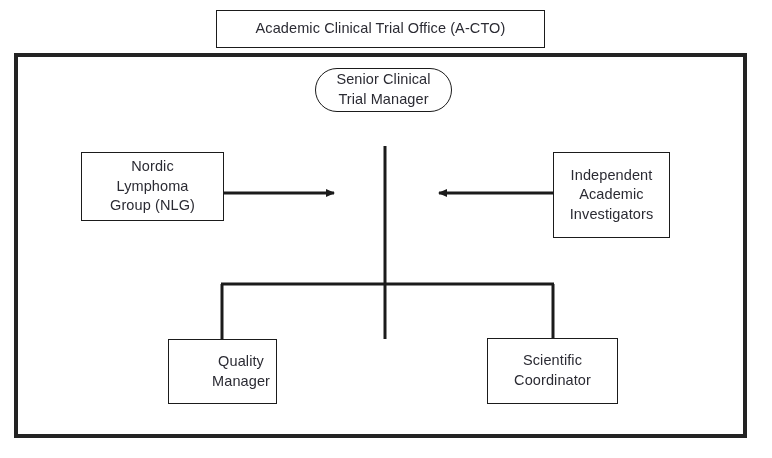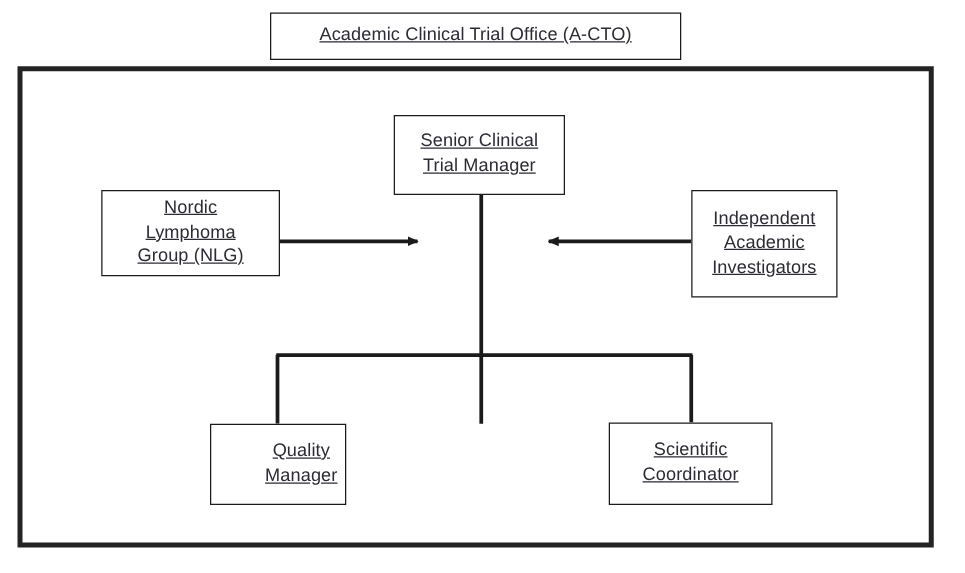--- a/index.html
+++ b/index.html
@@ -40,37 +40,37 @@
     justify-content: center;
     text-align: center;
     line-height: 1.35;
     font-size: 14.5px;
     letter-spacing: 0.1px;
   }
   .node .node-label {
     display: block;
     white-space: pre-line;
     padding: 0 6px;
-    text-decoration: underline;
   }
   
   #title-box {
     left: 216px;
     top: 10px;
     width: 329px;
     height: 38px;
     font-size: 14.5px;
     z-index: 5;
   }
   #senior-box {
     left: 315px;
-    top: 92px;
+    top: 68px;
     width: 137px;
-    height: 64px;
+    height: 44px;
     z-index: 4;
+    border-radius: 25px;
   }
   #nlg-box {
     left: 81px;
     top: 152px;
     width: 143px;
     height: 69px;
     z-index: 4;
   }
   #independent-box {
     left: 553px;

